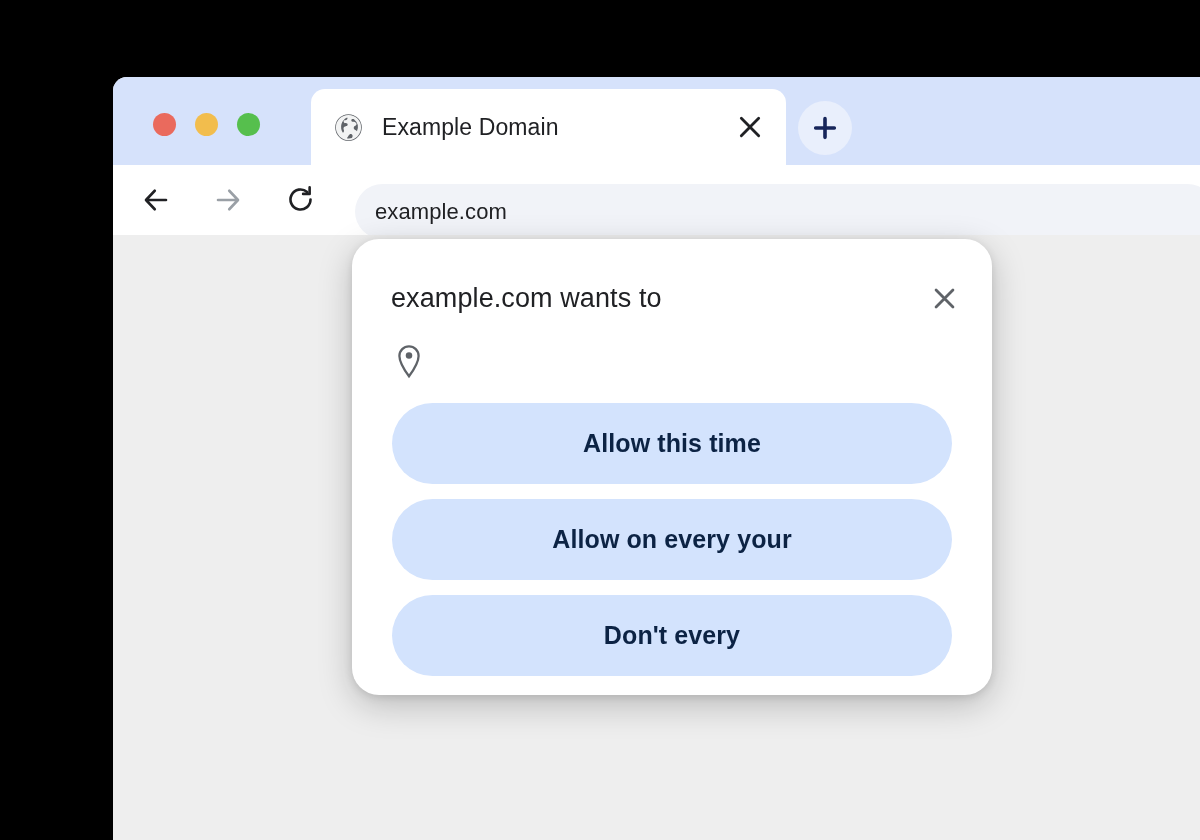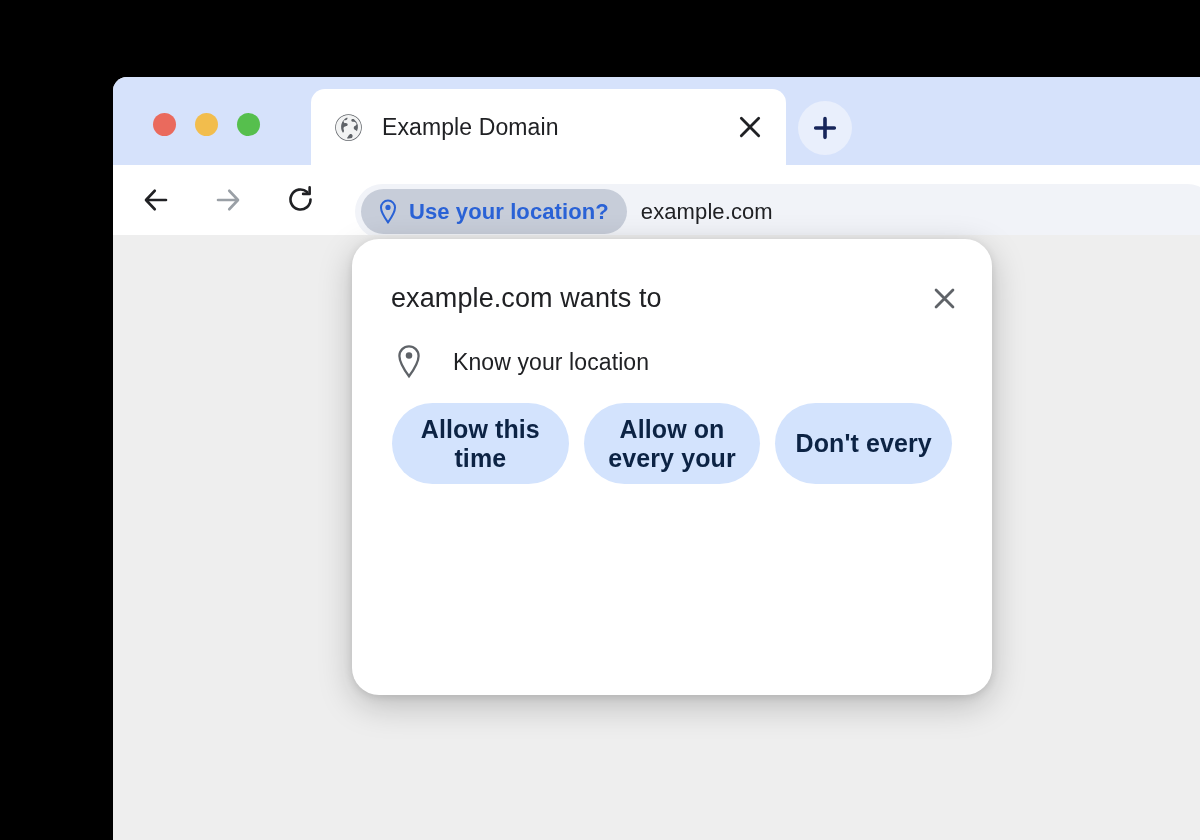--- a/index.html
+++ b/index.html
@@ -253,21 +253,21 @@
     color: #202124;
     letter-spacing: 0.1px;
   }
 
   .dialog-actions {
     position: absolute;
     left: 40px;
     top: 164px;
     width: 560px;
     display: flex;
-    flex-direction: row;
+    flex-direction: column;
     gap: 15px;
   }
 
   .dialog-button {
     width: 560px;
     height: 81px;
     border: none;
     border-radius: 41px;
     background: #d3e3fd;
     color: #0c2344;
@@ -333,27 +333,20 @@
       </span>
 
       <span class="nav-btn nav-reload">
         <svg width="30" height="30" viewBox="0 0 24 24">
           <path d="M19.6 11.6 A8 8 0 1 1 16.9 5.6" stroke="#202124" stroke-width="2.1" fill="none" stroke-linecap="round"></path>
           <path d="M18.9 1.9 L18.9 7.1 L13.7 7.1" stroke="#202124" stroke-width="2.1" fill="none" stroke-linecap="round" stroke-linejoin="round"></path>
         </svg>
       </span>
 
       <div class="omnibox">
-        <div class="location-chip">
-          <svg width="22" height="26" viewBox="0 0 24 30">
-            <path d="M12 1.8c-4.5 0-8.1 3.6-8.1 8.1 0 5.9 8.1 17.1 8.1 17.1s8.1-11.2 8.1-17.1c0-4.5-3.6-8.1-8.1-8.1z" fill="none" stroke="#2a62d6" stroke-width="2.3"></path>
-            <circle cx="12" cy="9.7" r="3" fill="#2a62d6"></circle>
-          </svg>
-          <span class="location-chip-label">Use your location?</span>
-        </div>
         <span class="omnibox-url">example.com</span>
       </div>
     </div>
 
     <div class="page-content"></div>
   </div>
 
   <div class="permission-dialog">
 
     <div class="dialog-header">
@@ -365,21 +358,20 @@
       </span>
     </div>
 
     <div class="permission-row">
       <span class="permission-icon">
         <svg width="30" height="36" viewBox="0 0 24 30">
           <path d="M12 1.9c-4.4 0-8 3.6-8 8 0 5.9 8 17 8 17s8-11.1 8-17c0-4.4-3.6-8-8-8z" fill="none" stroke="#5f6368" stroke-width="1.9"></path>
           <circle cx="12" cy="9.6" r="2.7" fill="#5f6368"></circle>
         </svg>
       </span>
-      <span class="permission-label">Know your location</span>
     </div>
 
     <div class="dialog-actions">
       <button class="dialog-button">Allow this time</button>
       <button class="dialog-button">Allow on every your</button>
       <button class="dialog-button">Don't every</button>
     </div>
   </div>
 
 </div>

